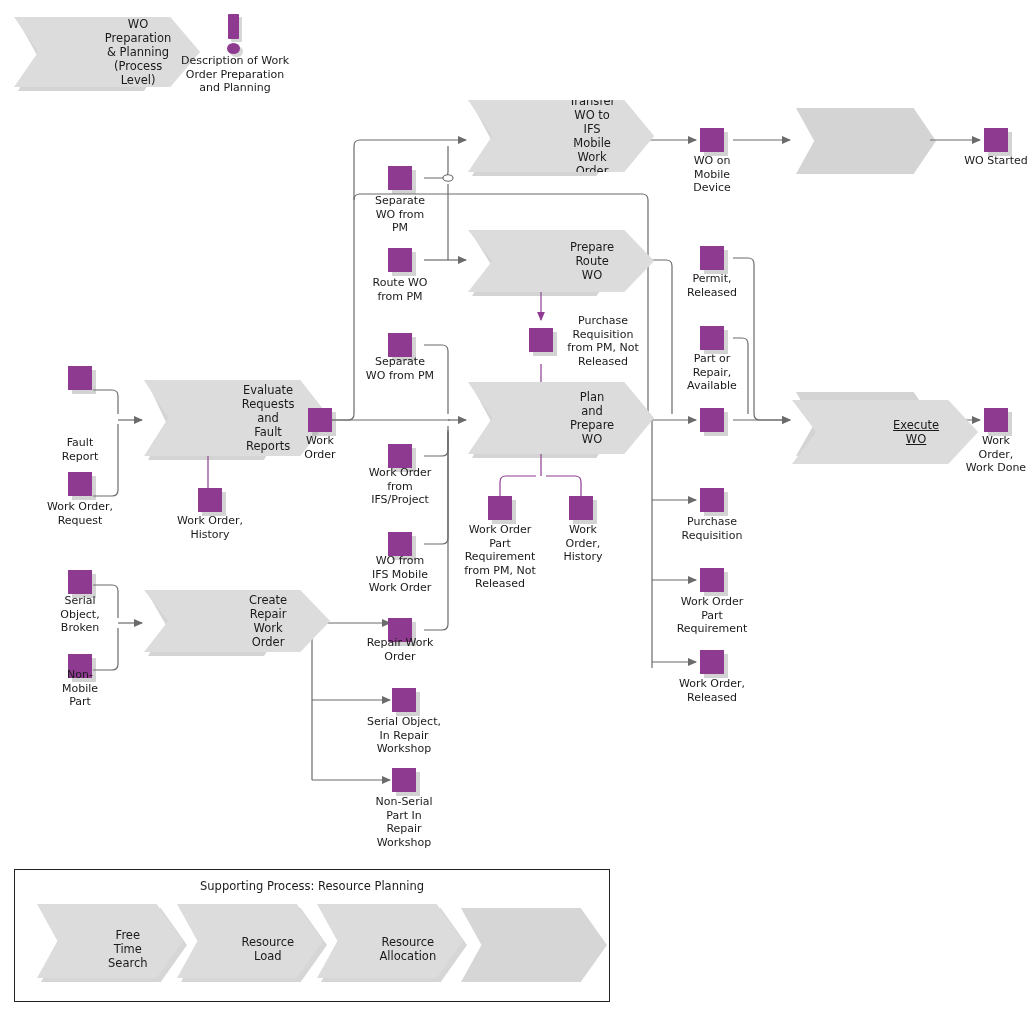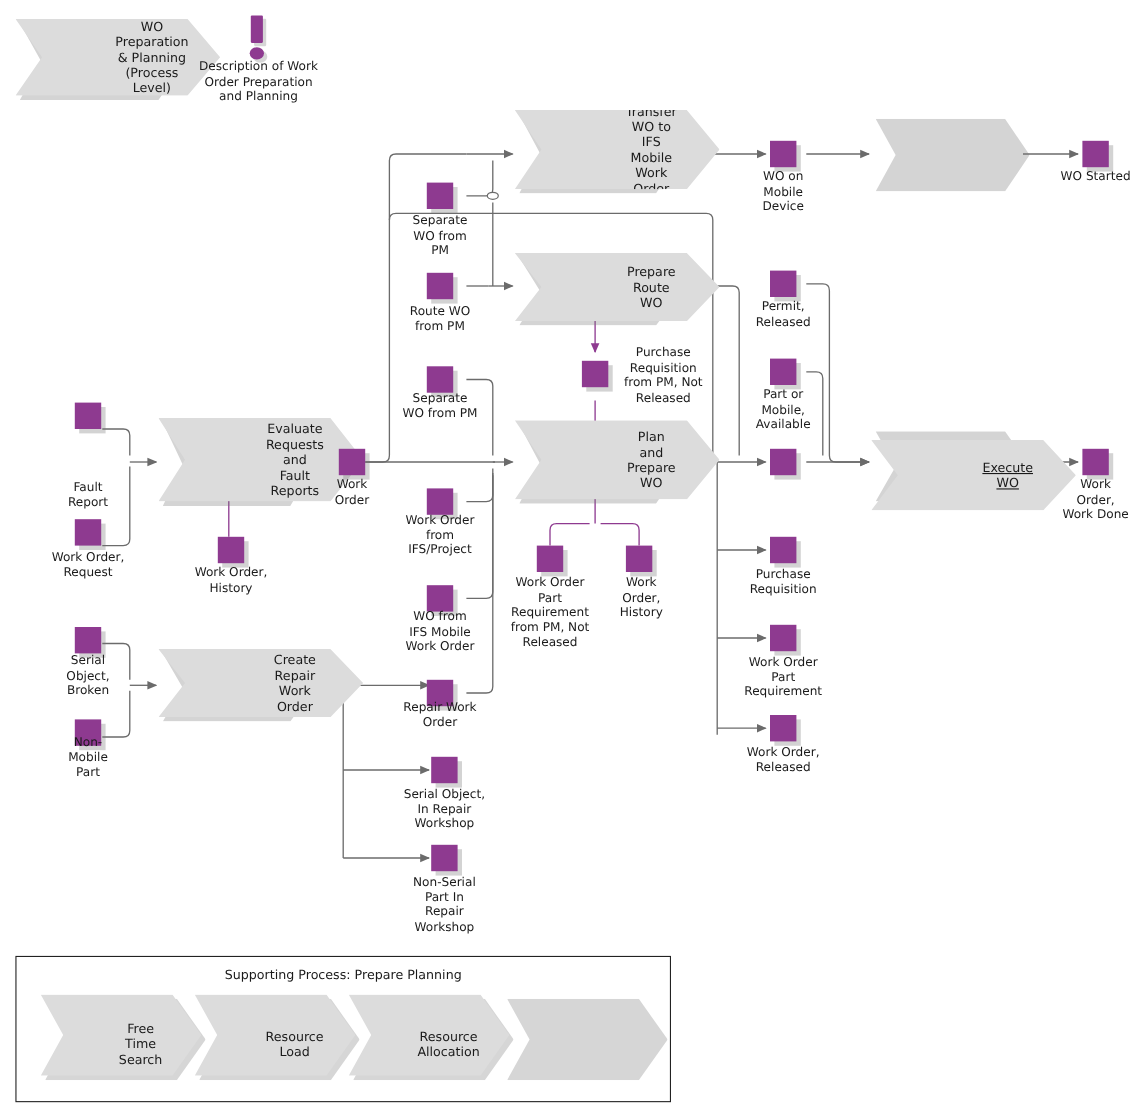--- a/index.html
+++ b/index.html
@@ -278,21 +278,21 @@
 Released</div>
 
   <div class="sq-shadow" style="left:704px;top:250px;"></div>
   <div class="sq" style="left:700px;top:246px;"></div>
   <div class="sqlabel" style="left:652px;top:272px;width:120px;">Permit,
 Released</div>
 
   <div class="sq-shadow" style="left:704px;top:330px;"></div>
   <div class="sq" style="left:700px;top:326px;"></div>
   <div class="sqlabel" style="left:652px;top:352px;width:120px;">Part or
-Mobile,
+Repair,
 Available</div>
 
   <div class="sq-shadow" style="left:72px;top:370px;"></div>
   <div class="sq" style="left:68px;top:366px;"></div>
   <div class="sqlabel" style="left:20px;top:392px;width:120px;margin-top:44px;">Fault
 Report</div>
 
   <div class="sq-shadow" style="left:72px;top:476px;"></div>
   <div class="sq" style="left:68px;top:472px;"></div>
   <div class="sqlabel" style="left:20px;top:500px;width:120px;">Work Order,
@@ -383,21 +383,21 @@
 Workshop</div>
 
   <div class="sq-shadow" style="left:396px;top:772px;"></div>
   <div class="sq" style="left:392px;top:768px;"></div>
   <div class="sqlabel" style="left:344px;top:795px;width:120px;">Non-Serial
 Part In
 Repair
 Workshop</div>
 
   <div id="support">
-    <div id="support-title">Supporting Process: Prepare Planning</div>
+    <div id="support-title">Supporting Process: Resource Planning</div>
 
     <div class="schev-shadow" style="left:26px;"></div>
     <div class="schev" style="left:22px;">Free Time
 Search</div>
 
     <div class="schev-shadow" style="left:166px;"></div>
     <div class="schev" style="left:162px;">Resource Load</div>
 
     <div class="schev-shadow" style="left:306px;"></div>
     <div class="schev" style="left:302px;">Resource

